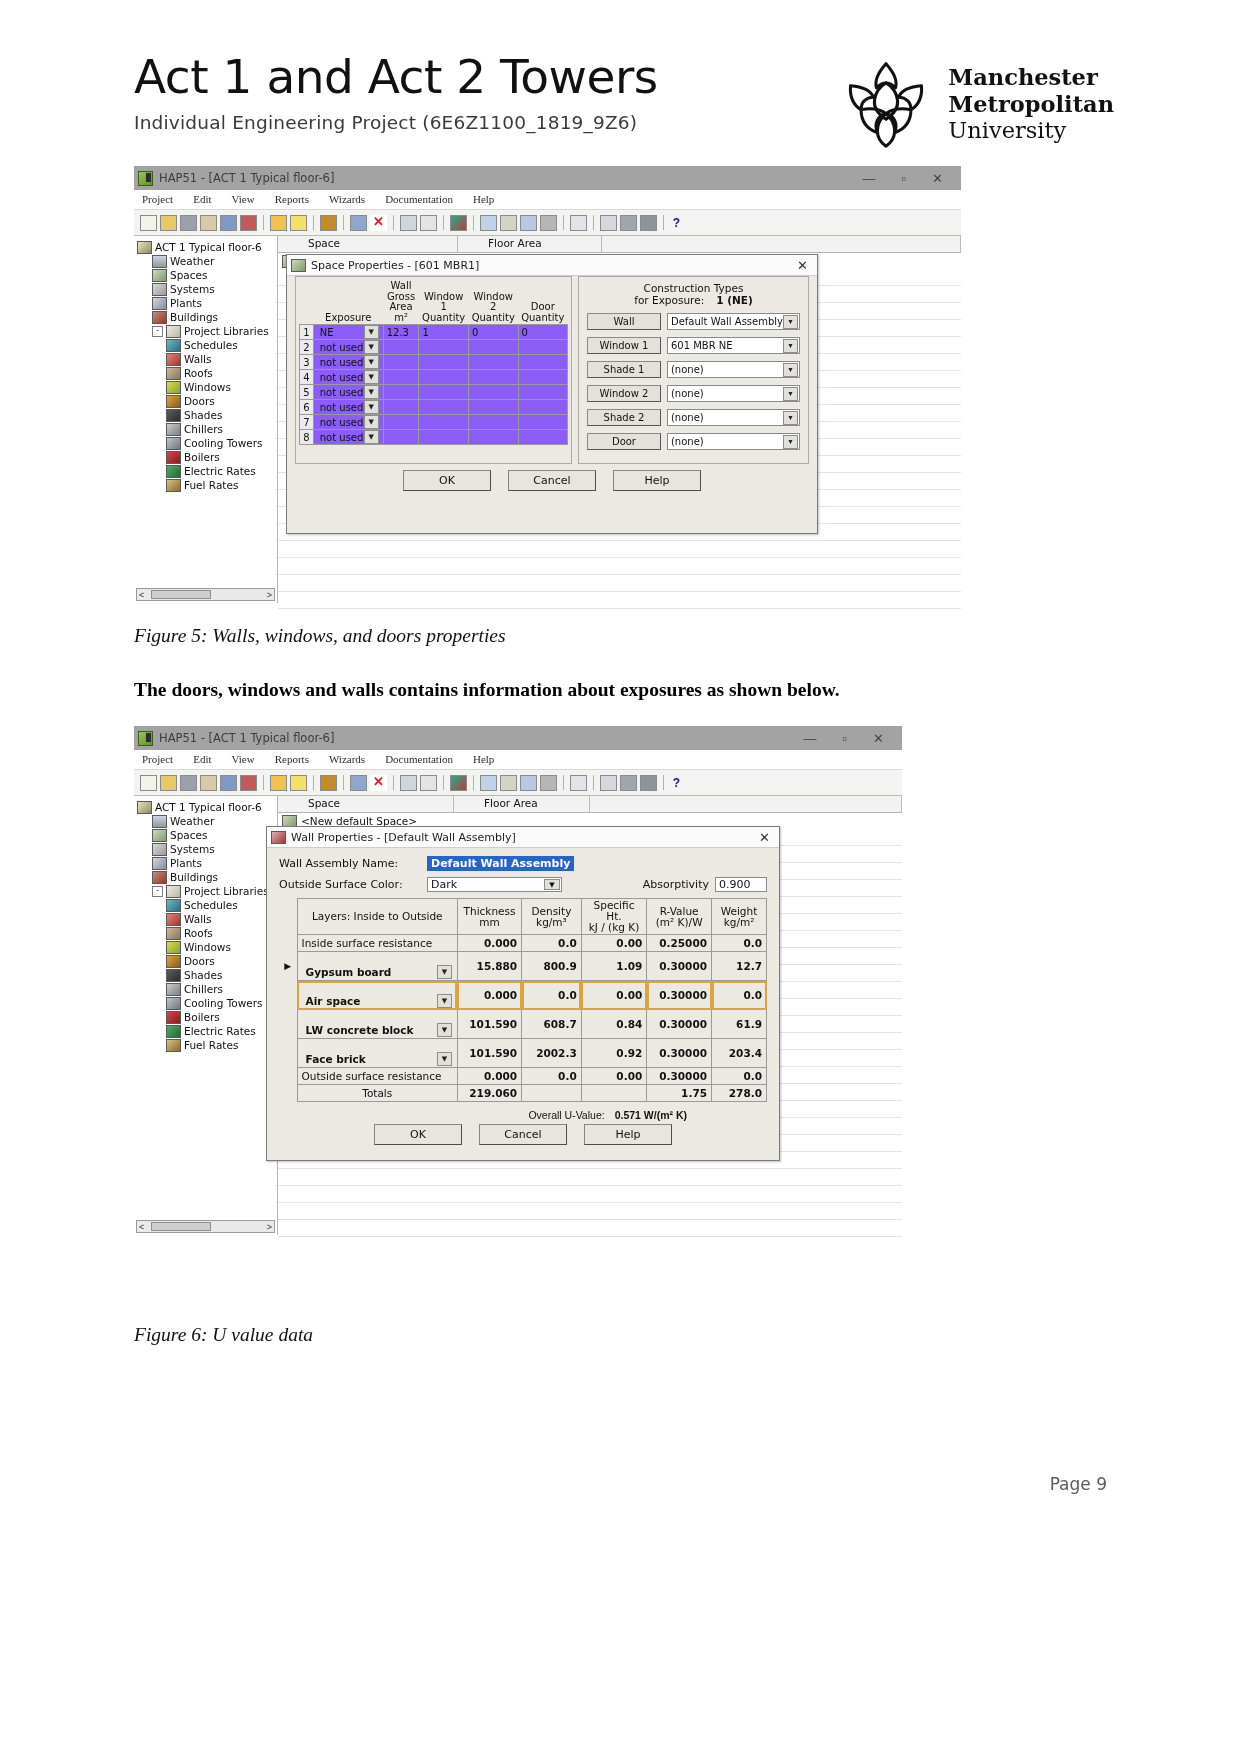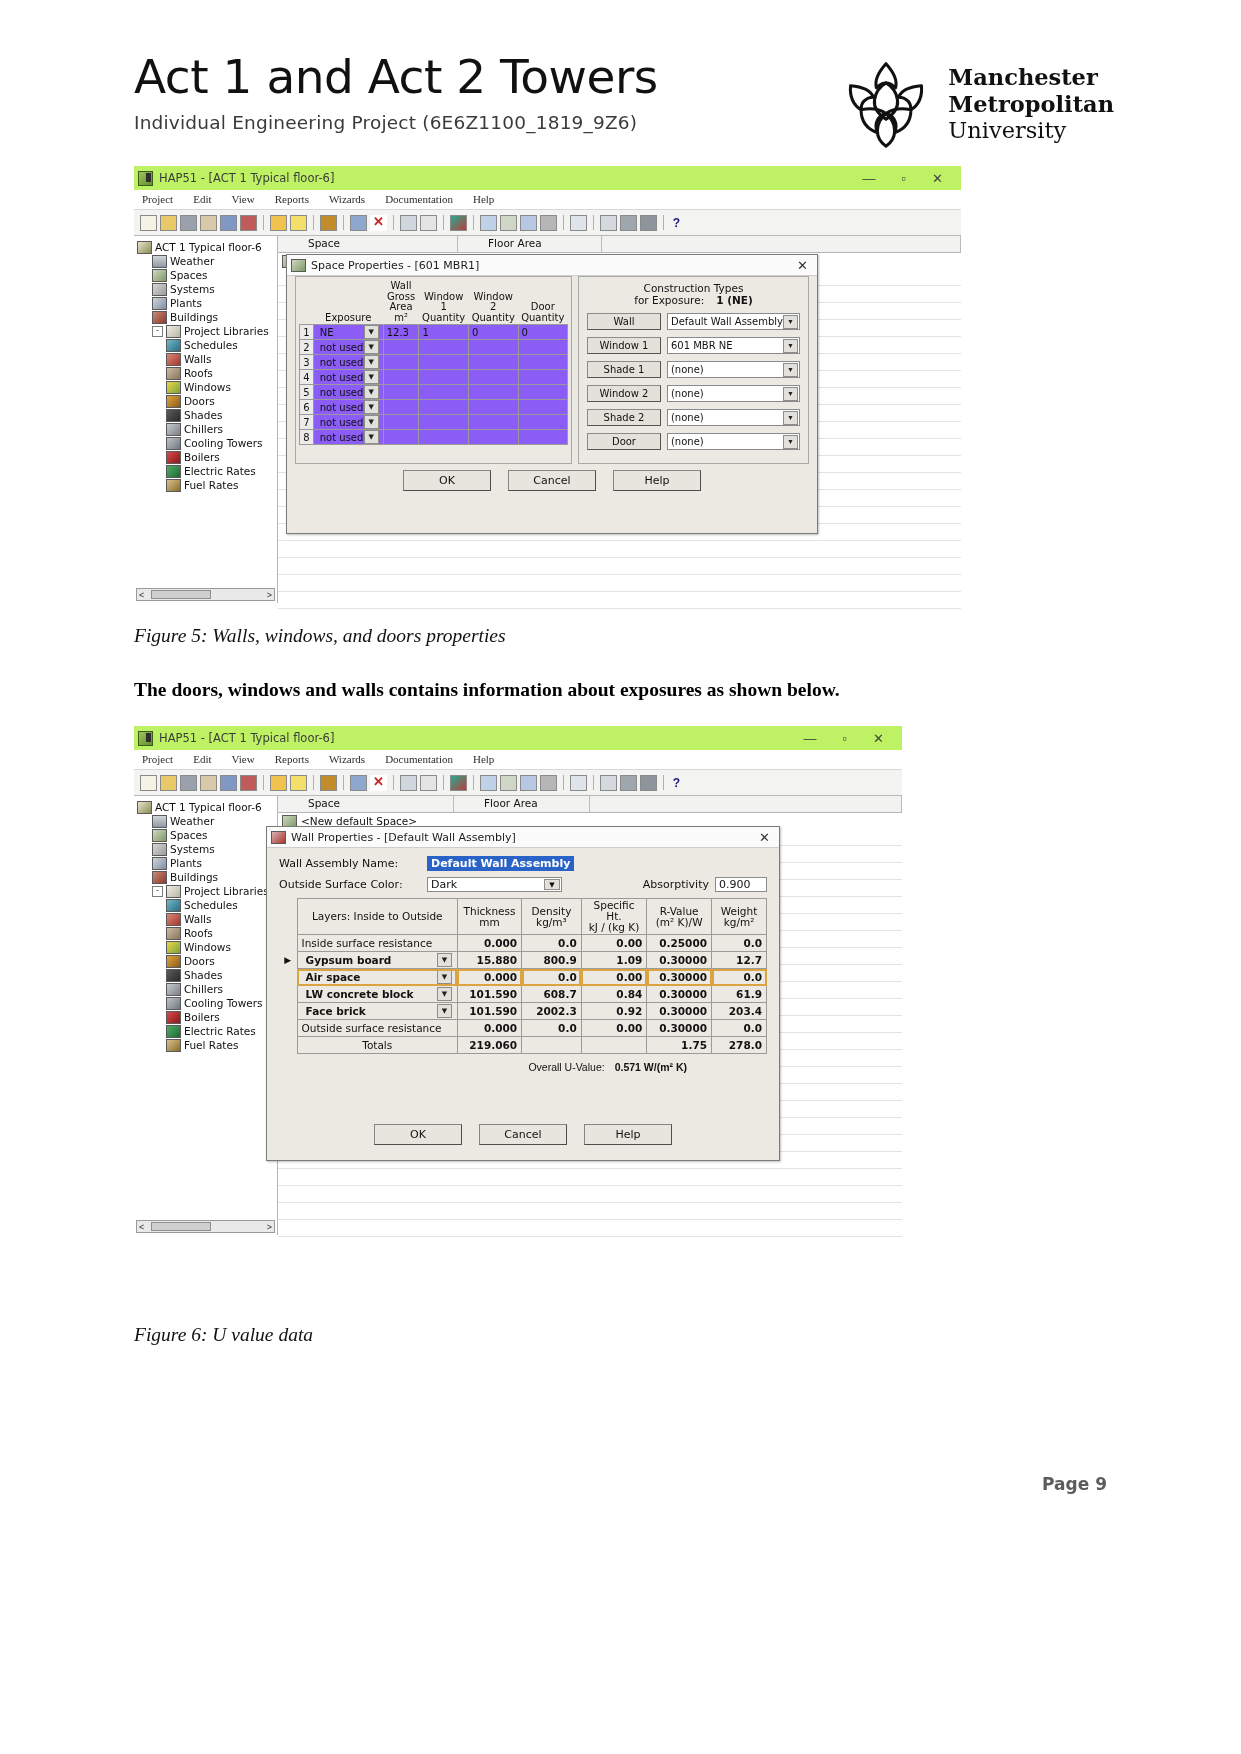--- a/index.html
+++ b/index.html
@@ -16,25 +16,25 @@
   .doc-subtitle{font-size:18.5px;color:#3a3a3a;margin-top:11px;letter-spacing:0.2px;font-family:"DejaVu Sans",sans-serif;}
   .logo{position:absolute;right:0;top:6px;display:flex;align-items:center;gap:14px;}
   .logo-text{font-family:"DejaVu Serif",serif;font-weight:700;font-size:22.5px;line-height:1.18;color:#111;}
   .logo-text .u{font-weight:400;}
 
   
   .caption{position:absolute;left:134px;font-family:"Liberation Serif",serif;font-style:italic;font-size:19.5px;color:#111;}
   .bodytext{position:absolute;left:134px;font-family:"Liberation Serif",serif;font-weight:700;font-size:19.5px;color:#000;}
 
   .footer-left{position:absolute;left:134px;top:1444px;font-family:"DejaVu Sans",sans-serif;font-weight:700;font-size:16.5px;color:#1a1a1a;}
-  .footer-right{position:absolute;right:134px;top:1474px;font-family:"DejaVu Sans",sans-serif;font-size:17px;color:#5c5c5c;font-weight:bold;}
+  .footer-right{position:absolute;right:134px;top:1474px;font-family:"DejaVu Sans",sans-serif;font-size:17px;color:#5c5c5c;}
 
   
   .winshot{position:absolute;background:#ffffff;}
-  .win-titlebar{display:flex;align-items:center;height:24px;padding:0 4px;background:#bef264;}
+  .win-titlebar{display:flex;align-items:center;height:24px;padding:0 4px;background:#a3a3a3;}
   .win-title-icon{width:13px;height:13px;margin-right:6px;background:linear-gradient(135deg,#9fc45a 0%,#5f8f2c 100%);border:1px solid #3c5c18;position:relative;flex:none;}
   .win-title-icon:after{content:"";position:absolute;right:1px;top:1px;width:5px;height:9px;background:#2e2e2e;}
   .win-title-text{font-size:11.5px;color:#3c3c3c;font-family:"DejaVu Sans",sans-serif;white-space:nowrap;}
   .win-ctrls{margin-left:auto;display:flex;align-items:center;gap:26px;padding-right:14px;color:#444;font-size:13px;}
   .win-ctrls span{display:inline-block;}
 
   .win-menubar{display:flex;gap:20px;padding:3px 8px 4px 8px;font-size:11px;color:#2c2c2c;font-family:Liberation Serif, serif;}
   .win-menubar span{cursor:default;}
 
   .win-toolbar{display:flex;align-items:center;gap:3px;padding:3px 6px;border-top:1px solid #d8d8d8;border-bottom:1px solid #b9b9b9;background:#f3f3f2;height:19px;}
@@ -95,21 +95,21 @@
   .fldrow .lbl{white-space:nowrap;}
   .inp-sel{background:#2a63c8;color:#fff;font-weight:700;padding:1px 4px;font-size:11px;}
   .inp{border:1px solid #8a8a8a;background:#fff;height:15px;display:flex;align-items:center;font-size:11px;padding-left:3px;box-sizing:border-box;}
 
   table.layers{border-collapse:collapse;font-size:10.5px;width:100%;font-family:"DejaVu Sans",sans-serif;}
   table.layers th{font-weight:400;border:1px solid #9a9a9a;background:#ece9e2;padding:1px 3px;line-height:11px;color:#111;text-align:center;}
   table.layers td{border:1px solid #9a9a9a;padding:0 4px;height:16px;color:#111;background:#ece9e2;}
   table.layers td.name{text-align:left;}
   table.layers td.val{text-align:right;font-weight:700;}
   td.layer-combo{padding:0;background:#fff;}
-  .lc{display:flex;align-items:center;height:16px;}
+  .lc{display:flex;align-items:center;height:16px;margin-top:12px;}
   .lc .v{flex:1;padding-left:4px;font-weight:700;font-size:10.5px;}
   .sel-outline{outline:2px solid #d9a441;outline-offset:-2px;}
   .marker{width:11px;text-align:center;font-size:9px;color:#111;}
 
   .statusbar{display:flex;align-items:center;height:17px;border-top:1px solid #b5b5b5;background:#f4f4f2;font-size:10.5px;color:#333;font-family:"DejaVu Sans",sans-serif;}
   .statusbar .seg{padding:0 6px;border-right:1px solid #c4c4c4;height:17px;line-height:17px;white-space:nowrap;}
   .statusbar .green{color:#157a3a;}
 </style>
 </head>
 <body>

